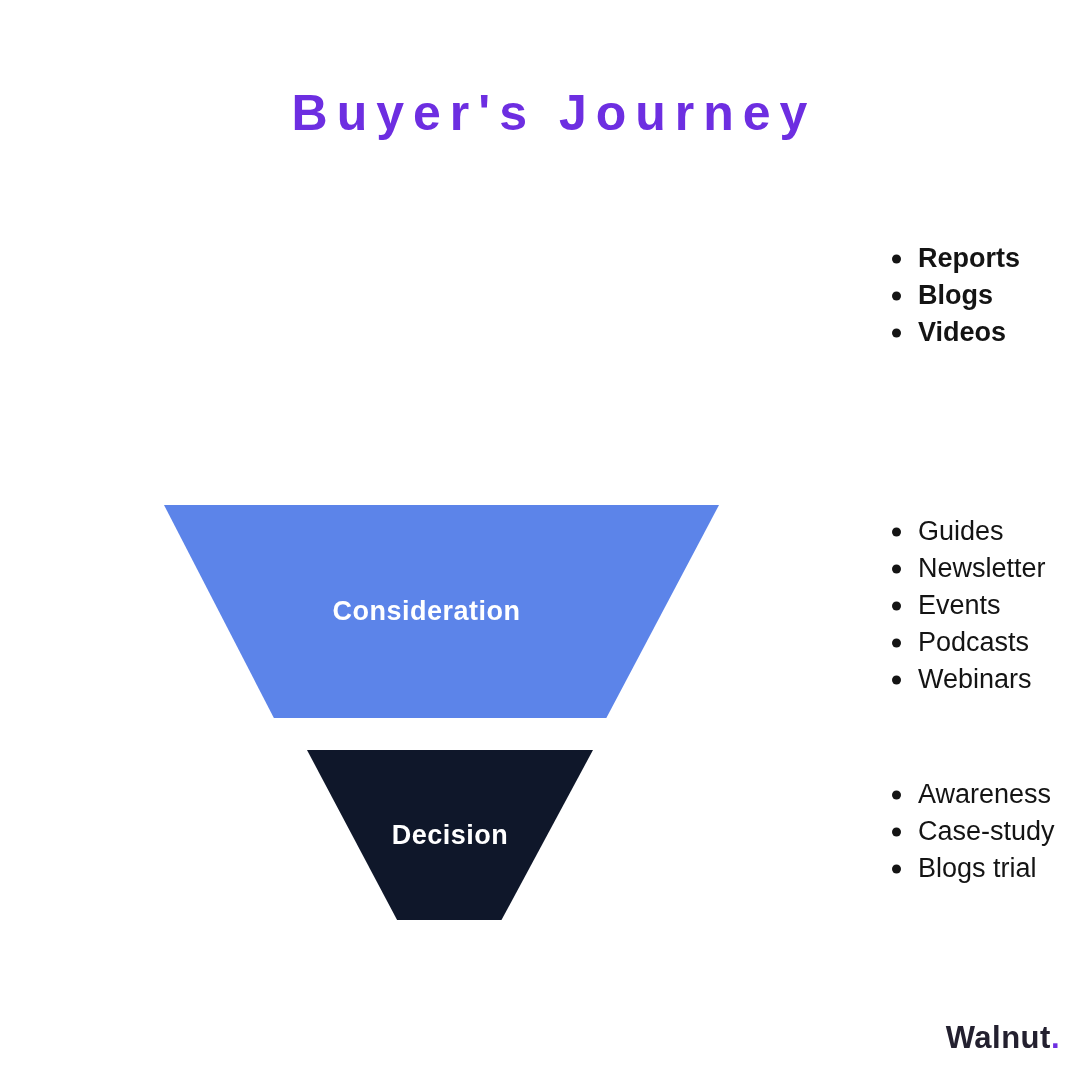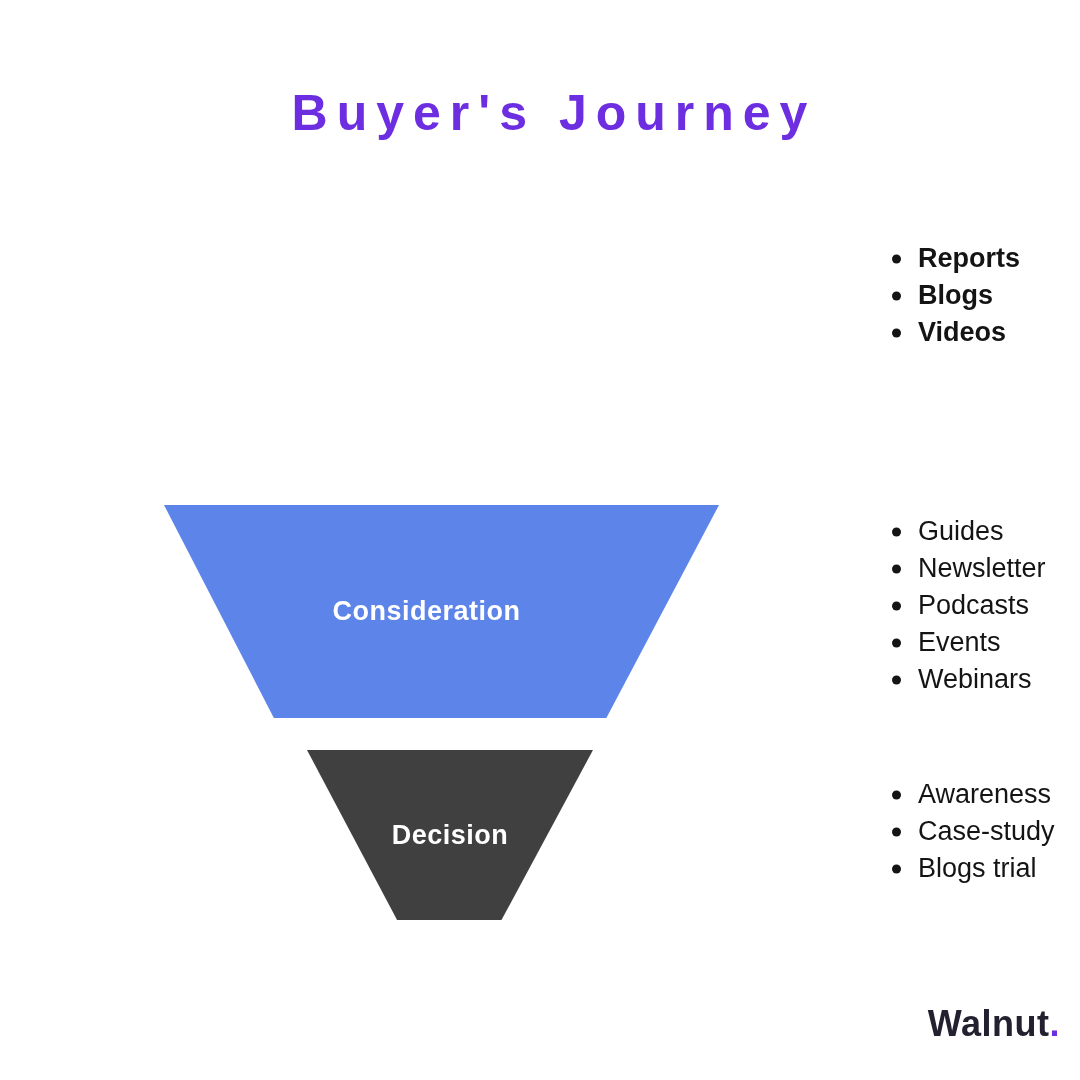--- a/index.html
+++ b/index.html
@@ -87,55 +87,55 @@
     background: #141414;
   }
   .list-awareness     { top: 240px; font-weight: bold; }
   .list-consideration { top: 513px; }
   .list-decision      { top: 776px; }
 
   
   .brand {
     position: absolute;
     right: 20px;
-    bottom: 35px;
-    font-size: 36px;
+    bottom: 24px;
+    font-size: 31px;
     font-weight: 700;
     color: #23202F;
     letter-spacing: 0.5px;
   }
   .brand .dot { color: #6D2EE1; }
 </style>
 </head>
 <body>
 
 <div class="canvas">
 
   <h1 class="title" style="color: rgb(109, 46, 225);">Buyer's Journey</h1>
 
 
   <div class="stage consideration" style="background: rgb(92, 132, 233);">
     <span class="stage-label">Consideration</span>
   </div>
 
-  <div class="stage decision" style="background: #404040;">
+  <div class="stage decision" style="background: #0f172a;">
     <span class="stage-label">Decision</span>
   </div>
 
   <ul class="item-list list-awareness">
     <li>Reports</li>
     <li>Blogs</li>
     <li>Videos</li>
   </ul>
 
   <ul class="item-list list-consideration">
     <li>Guides</li>
     <li>Newsletter</li>
+    <li>Events</li>
     <li>Podcasts</li>
-    <li>Events</li>
     <li>Webinars</li>
   </ul>
 
   <ul class="item-list list-decision">
     <li>Awareness</li>
     <li>Case-study</li>
     <li>Blogs trial</li>
   </ul>
 
   <div class="brand">

